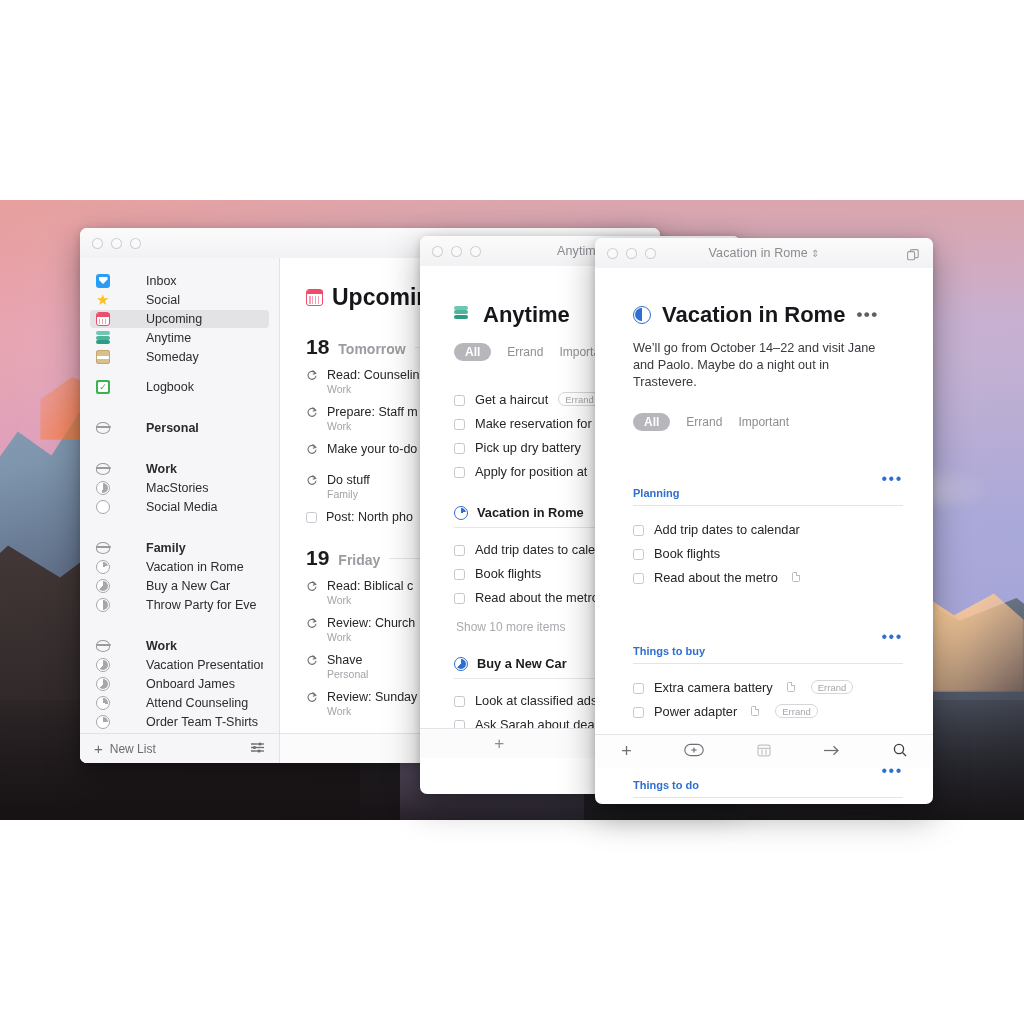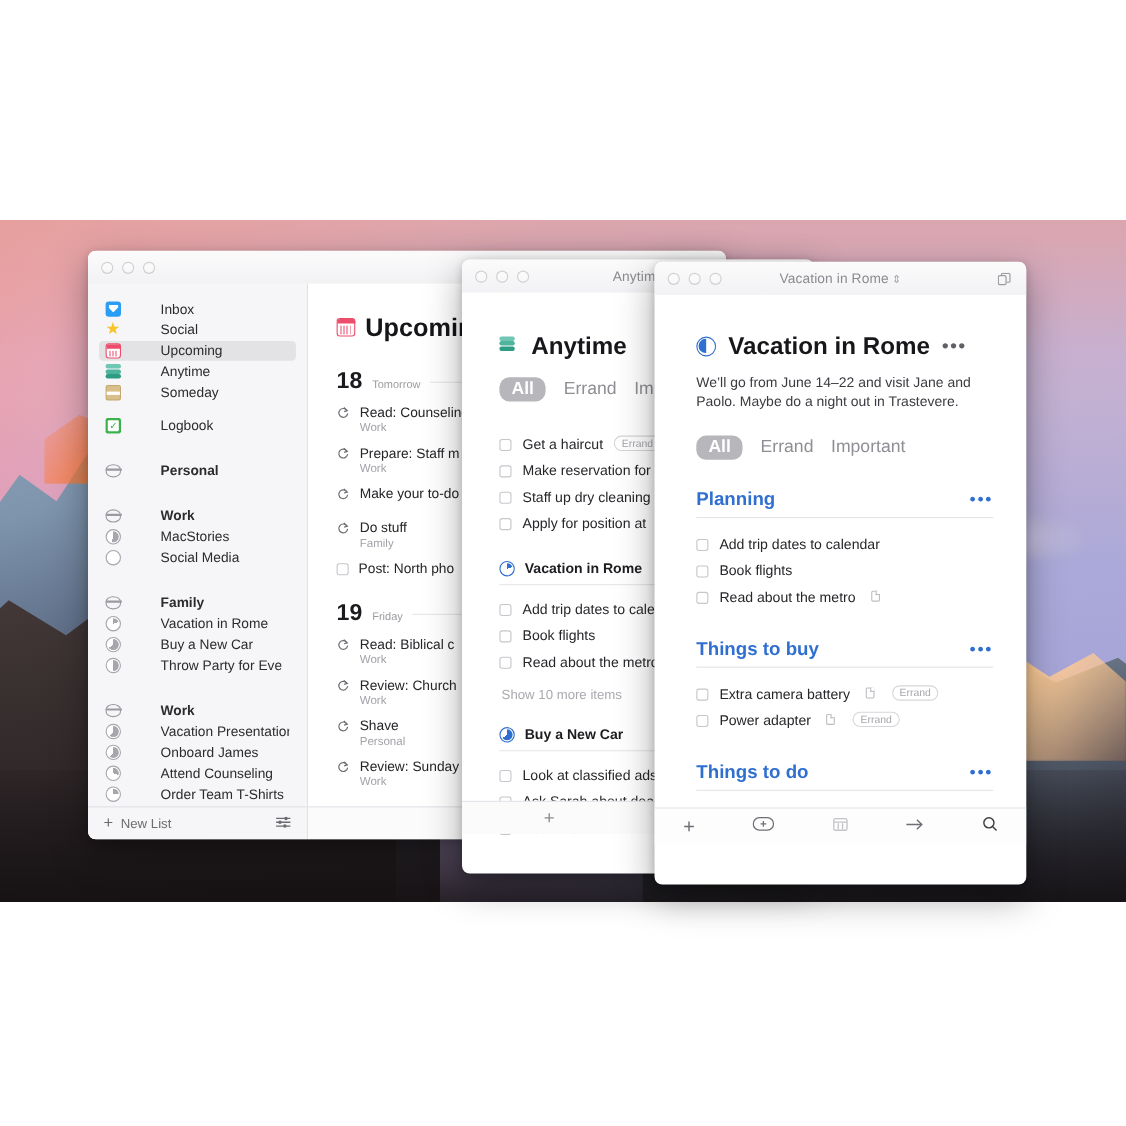--- a/index.html
+++ b/index.html
@@ -184,21 +184,21 @@
   
   .listpane { flex: 1; background: #fff; position: relative; padding: 26px 0 0 26px; }
   .pane-title {
     display: flex; align-items: center; gap: 9px;
     font-size: 23px; font-weight: bold; color: #16161a;
     margin-bottom: 24px;
   }
   .pane-title .sb-ico { width: 17px; height: 17px; }
   .day-head { display: flex; align-items: baseline; gap: 9px; margin: 14px 0 6px; }
   .day-num { font-size: 21px; font-weight: bold; color: #1b1b1f; }
-  .day-name { font-size: 10px; font-weight: normal; color: #9b9ba1; }
+  .day-name { font-size: 14px; font-weight: bold; color: #9b9ba1; }
   .day-rule { flex: 1; height: 1px; background: #e6e6ea; align-self: center; }
   .todo {
     display: flex; align-items: flex-start; gap: 9px;
     min-height: 22px; margin: 9px 0; font-size: 12.5px; color: #26262a;
   }
   .todo .ttext { line-height: 15px; white-space: nowrap; }
   .todo .tsub { font-size: 10.5px; color: #a3a3a9; line-height: 13px; }
   .repeat-ico { width: 12px; height: 12px; flex: none; margin-top: 1px; color: #6d6d73; }
   .cbox {
     width: 11px; height: 11px; border: 1px solid #c6c6cc; border-radius: 2.5px;
@@ -214,21 +214,21 @@
   
   #win-anytime { left: 420px; top: 236px; width: 320px; height: 558px; }
   #win-anytime .content { padding: 36px 0 0 34px; height: 492px; position: relative; }
   .big-title {
     display: flex; align-items: center; gap: 10px;
     font-size: 22px; font-weight: bold; color: #17171b; margin-bottom: 15px;
   }
   .big-title .sb-ico { width: 19px; height: 19px; }
   .pills { display: flex; align-items: center; gap: 16px; margin-bottom: 26px; }
   .pill {
-    font-size: 16px; color: #8e8e94; padding: 2px 0;
+    font-size: 12px; color: #8e8e94; padding: 2px 0;
   }
   .pill.active {
     background: #b6b6bb; color: #fff; border-radius: 9px;
     padding: 2px 11px; font-weight: bold;
   }
   .row-item {
     display: flex; align-items: center; gap: 10px;
     font-size: 12.8px; color: #26262a; height: 24px; white-space: nowrap;
   }
   .tag {
@@ -254,21 +254,21 @@
   }
   .dots-menu { color: #5f5f66; font-size: 17px; letter-spacing: 1.5px; line-height: 10px; }
   .rome-note {
     font-size: 12.7px; color: #3a3a40; line-height: 17px; margin-bottom: 22px;
     max-width: 250px;
   }
   .sec-head {
     display: flex; align-items: center; justify-content: space-between;
     margin-top: 26px;
   }
-  .sec-title { font-size: 17px; font-weight: bold; color: #2f6fd0; }
+  .sec-title { font-size: 11px; font-weight: bold; color: #2f6fd0; margin-top: 30px; }
   .sec-dots { color: #2f6fd0; font-size: 16px; letter-spacing: 1.6px; line-height: 9px; }
   .sec-rule { height: 1px; background: #e3e3e8; margin: 6px 0 11px; }
   .note-ico {
     display: inline-block; width: 8px; height: 10px; position: relative;
     border: 1px solid #bcbcc2; border-radius: 1.5px; vertical-align: -1px;
     margin-left: 4px;
   }
   .note-ico::after {
     content:""; position:absolute; right:-1px; top:-1px; width:3px; height:3px;
     background:#fff; border-left:1px solid #bcbcc2; border-bottom:1px solid #bcbcc2;
@@ -572,21 +572,21 @@
           <span class="cbox"></span>
           <span>Get a haircut</span>
           <span class="tag">Errand</span>
         </div>
         <div class="row-item">
           <span class="cbox"></span>
           <span>Make reservation for</span>
         </div>
         <div class="row-item">
           <span class="cbox"></span>
-          <span>Staff up dry cleaning</span>
+          <span>Pick up dry battery</span>
         </div>
         <div class="row-item">
           <span class="cbox"></span>
           <span>Apply for position at</span>
         </div>
       </div>
     <div id="anytime-projects">
         <div class="proj-head">
           <span class="sb-ico ico-pie-blue">
             <span class="pie-blue-fill" style="left:1px;top:1px;right:1px;bottom:1px;background:conic-gradient(#2f6fd0 0deg 72deg, transparent 72deg 360deg)"></span>
@@ -660,21 +660,21 @@
     </span>
   </div>
   <div class="content">
     <div class="rome-title">
       <span class="sb-ico ico-pie-blue" style="width:18px;height:18px">
         <span class="pie-blue-fill" style="left:1.2px;top:1.2px;width:6.6px;height:13.2px;border-radius:6.6px 0 0 6.6px"></span>
       </span>
       <span>Vacation in Rome</span>
       <span class="dots-menu">•••</span>
     </div>
-    <div class="rome-note">We’ll go from June 14–22 and visit Jane and Paolo. Maybe do a night out in Trastevere.</div>
+    <div class="rome-note">We’ll go from October 14–22 and visit Jane and Paolo. Maybe do a night out in Trastevere.</div>
     <div class="pills" id="rome-pills">
         <span class="pill active">All</span>
         <span class="pill">Errand</span>
         <span class="pill">Important</span>
       </div>
     <div id="rome-sections">
         <div class="sec-head">
           <span class="sec-title">Planning</span>
           <span class="sec-dots">•••</span>
         </div>

